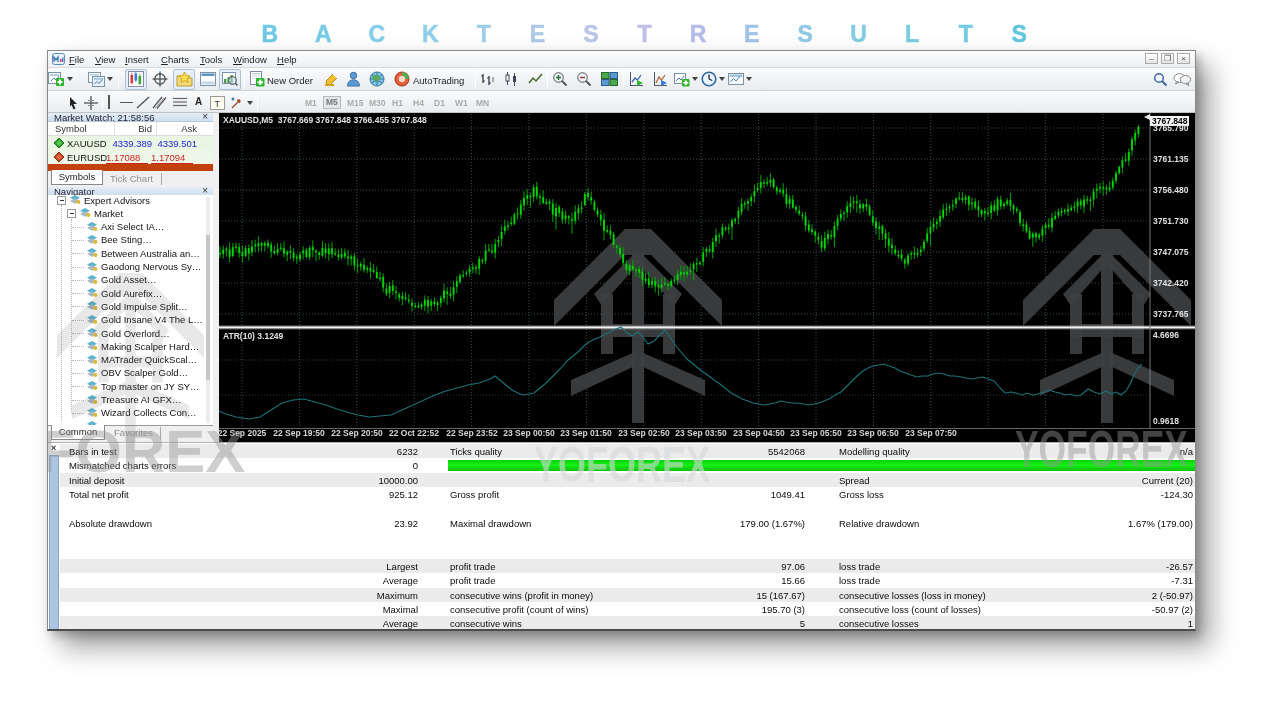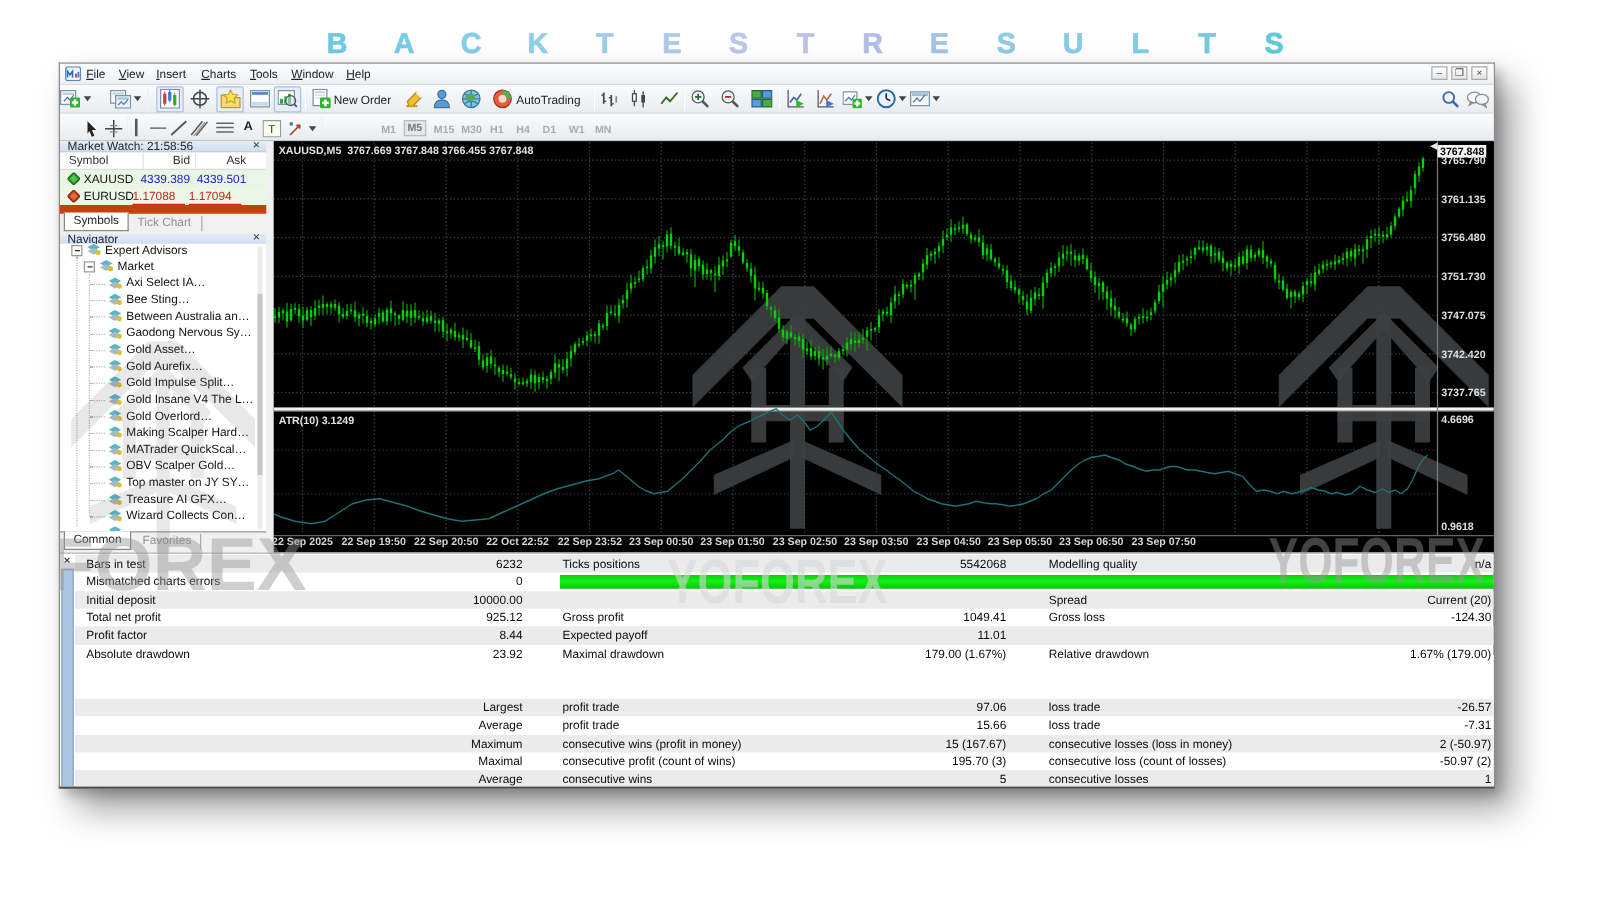--- a/index.html
+++ b/index.html
@@ -601,21 +601,21 @@
         <div class="plab" style="top:196px">3737.765</div>
         <div class="plab" style="top:217px">4.6696</div>
         <div class="plab" style="top:303px">0.9618</div>
 </div>
 <div id="results">
 <div class="xbtn">×</div>
 <div id="bluestrip"></div>
 <div class="rrow g" style="top:1.0px">
           <span class="c1">Bars in test</span>
           <span class="c2">6232</span>
-          <span class="c3">Ticks positions</span>
+          <span class="c3">Ticks quality</span>
           <span class="c4">5542068</span>
           <span class="c5">Modelling quality</span>
           <span class="c6">n/a</span>
         </div>
         <div class="rrow" style="top:15.3px">
           <span class="c1">Mismatched charts errors</span>
           <span class="c2">0</span>
         </div>
         <div class="rrow g" style="top:29.7px">
           <span class="c1">Initial deposit</span>
@@ -623,26 +623,20 @@
           <span class="c5">Spread</span>
           <span class="c6">Current (20)</span>
         </div>
         <div class="rrow" style="top:44.0px">
           <span class="c1">Total net profit</span>
           <span class="c2">925.12</span>
           <span class="c3">Gross profit</span>
           <span class="c4">1049.41</span>
           <span class="c5">Gross loss</span>
           <span class="c6">-124.30</span>
-        </div>
-        <div class="rrow g" style="top:58.4px">
-          <span class="c1">Profit factor</span>
-          <span class="c2">8.44</span>
-          <span class="c3">Expected payoff</span>
-          <span class="c4">11.01</span>
         </div>
         <div class="rrow" style="top:72.8px">
           <span class="c1">Absolute drawdown</span>
           <span class="c2">23.92</span>
           <span class="c3">Maximal drawdown</span>
           <span class="c4">179.00 (1.67%)</span>
           <span class="c5">Relative drawdown</span>
           <span class="c6">1.67% (179.00)</span>
         </div>
         <div class="rrow g" style="top:115.8px">

